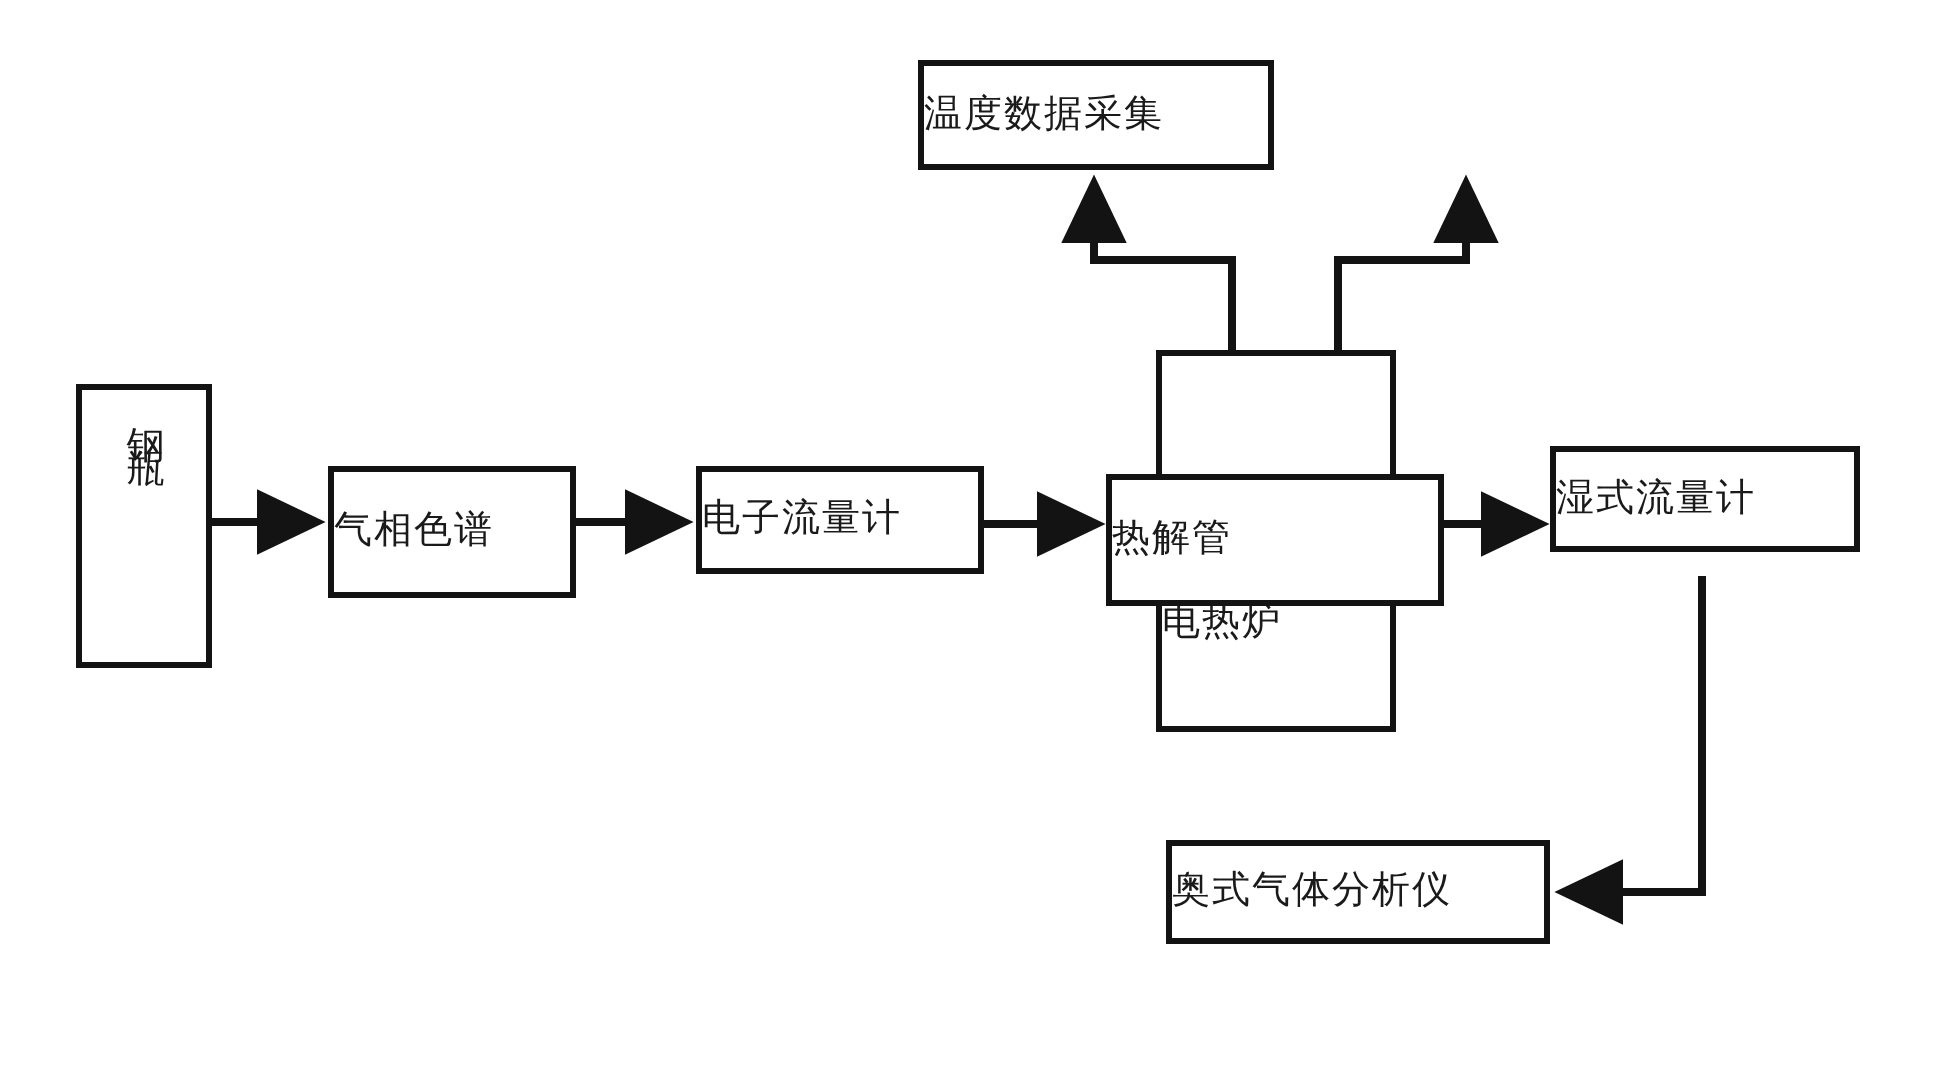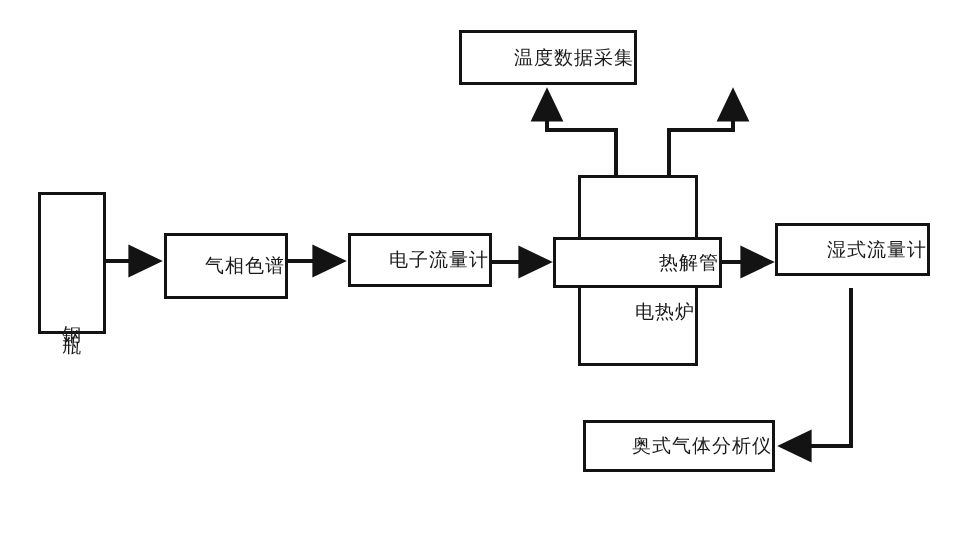--- a/index.html
+++ b/index.html
@@ -23,37 +23,37 @@
     height: 534px;
     pointer-events: none;
   }
   .node {
     position: absolute;
     box-sizing: border-box;
     border: 3px solid #131313;
     background: #ffffff;
     display: flex;
     align-items: center;
-    justify-content: flex-end;
+    justify-content: flex-start;
     text-align: center;
     color: #1a1a1a;
     font-size: 19px;
     letter-spacing: 1px;
     line-height: 1.35;
     z-index: 2;
   }
   .node.tall-stack {
     writing-mode: vertical-rl;
     text-orientation: upright;
     letter-spacing: 10px;
     padding-top: 4px;
   }
   .node.furnace {
     align-items: flex-end;
-    justify-content: flex-end;
+    justify-content: flex-start;
     padding-bottom: 38px;
     z-index: 2;
   }
   .node.tube {
     z-index: 3;
   }
   .caption {
     position: absolute;
     left: 0;
     width: 976px;
@@ -103,21 +103,21 @@
   </div>
 
   <div class="node" style="left:348px; top:233px; width:144px; height:54px;font-family:Liberation Serif, serif;">
     <span>电子流量计</span>
   </div>
 
   <div class="node furnace" style="left:578px; top:175px; width:120px; height:191px;">
     <span>电热炉</span>
   </div>
 
-  <div class="node tube" style="left:553px; top:237px; width:169px; height:51px;">
+  <div class="node tube" style="left:553px; top:237px; width:169px; height:66px;">
     <span>热解管</span>
   </div>
 
   <div class="node" style="left:775px; top:223px; width:155px; height:53px;">
     <span>湿式流量计</span>
   </div>
 
   <div class="node" style="left:459px; top:30px; width:178px; height:55px;">
     <span>温度数据采集</span>
   </div>

